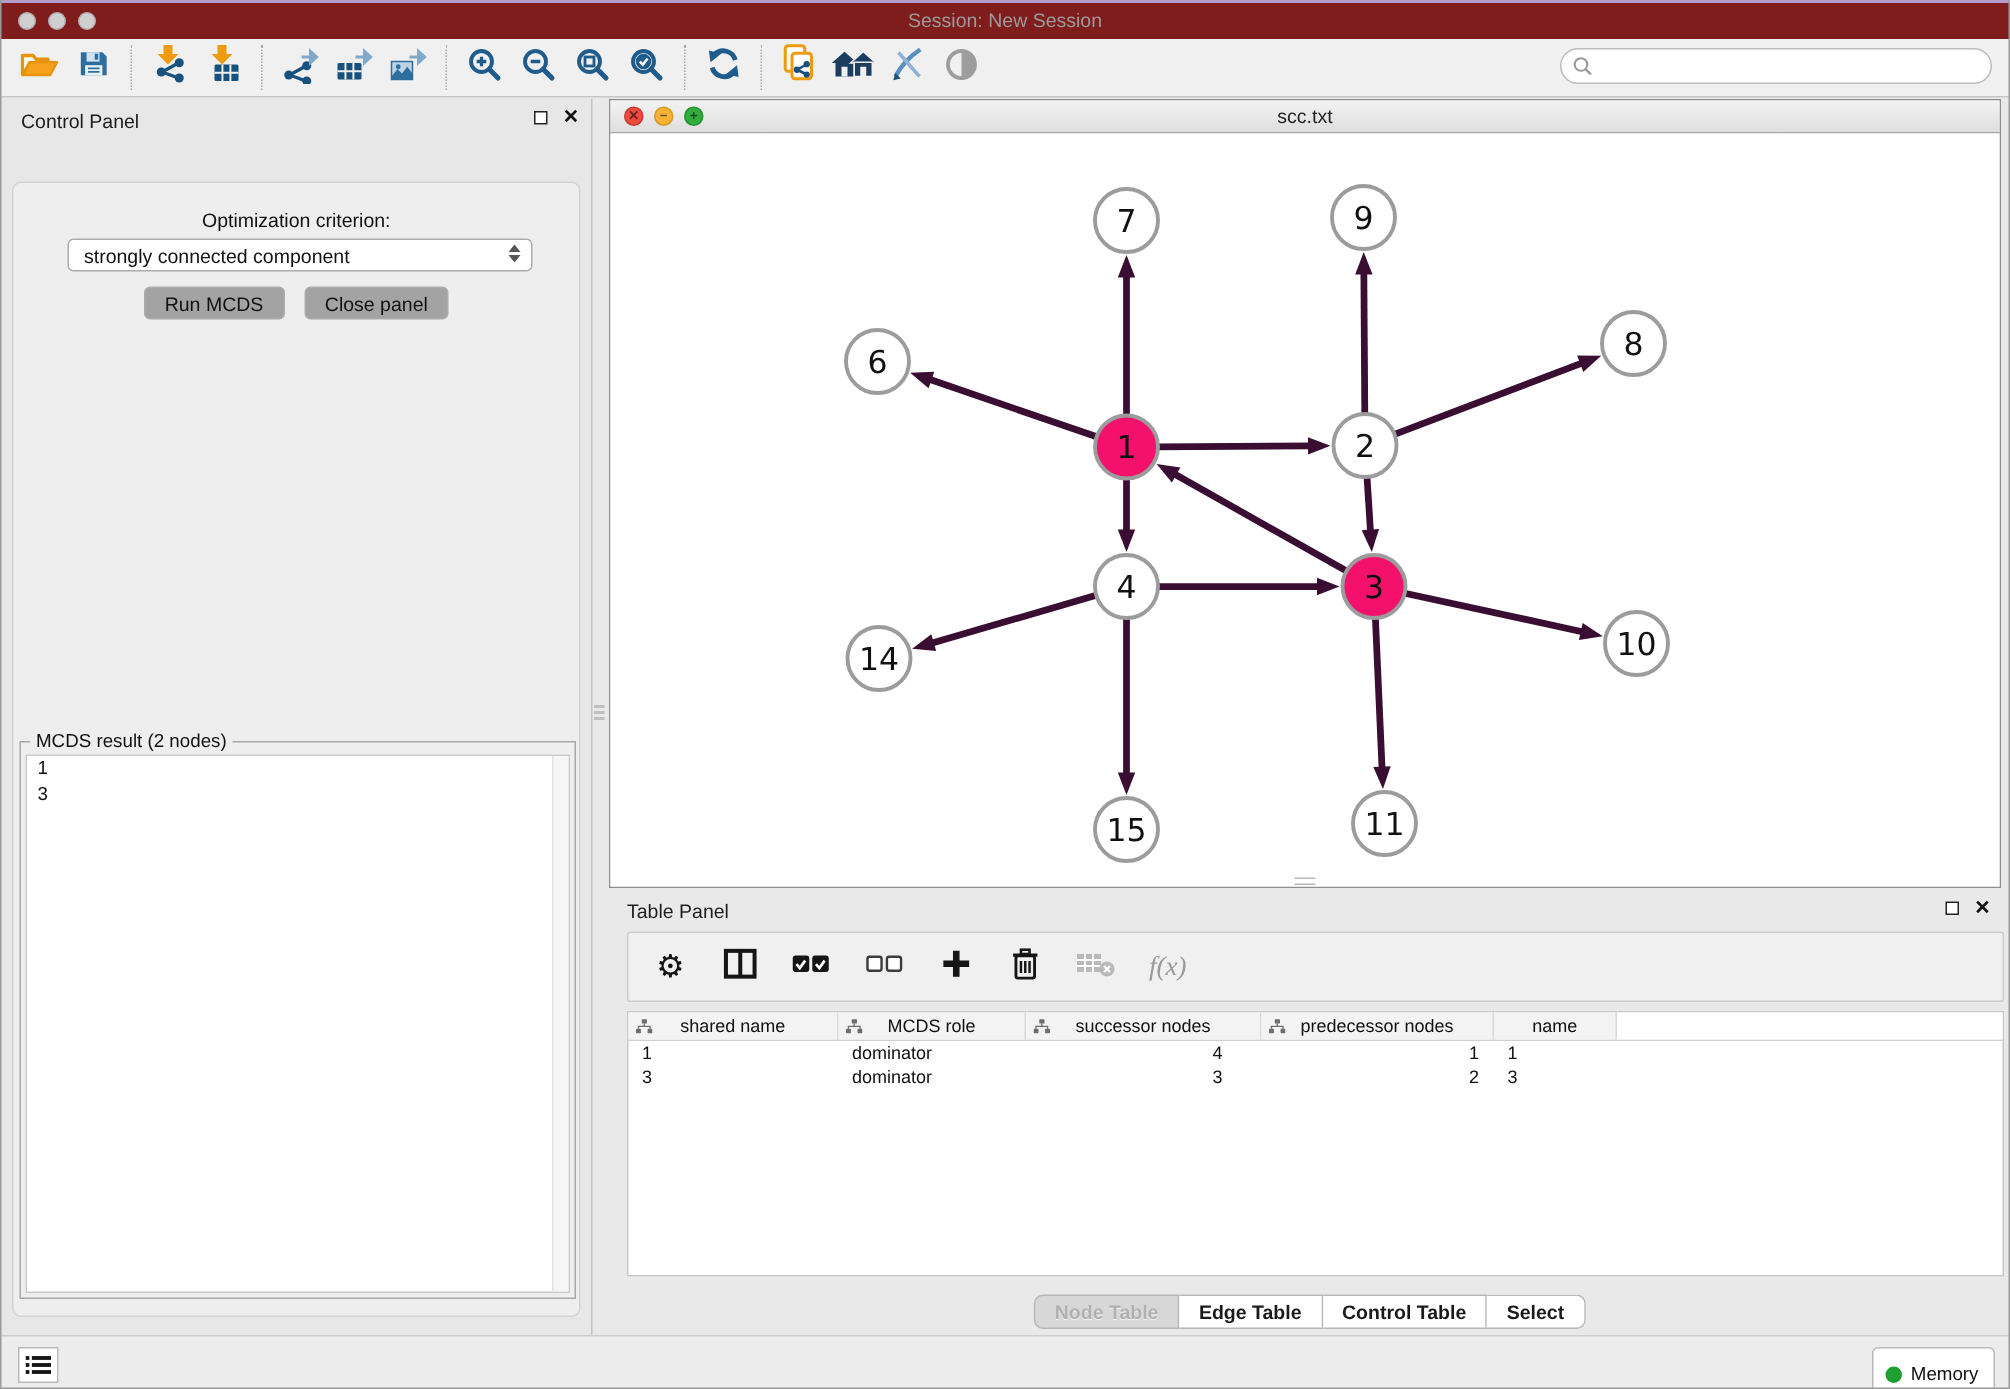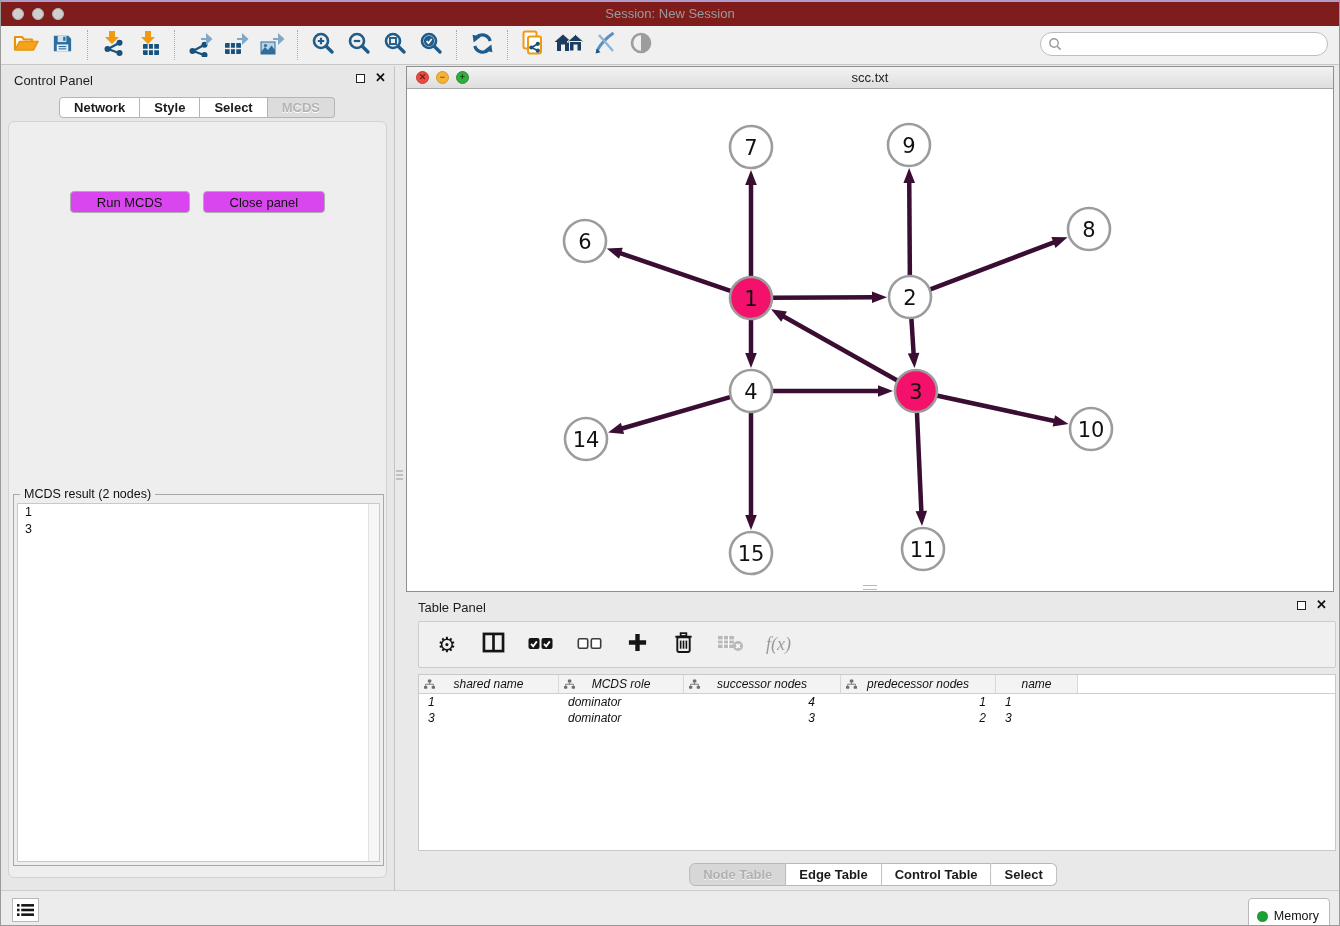--- a/index.html
+++ b/index.html
@@ -42,21 +42,21 @@
   .seg-tab.selected { background:#dcdcdc; color:#b3b3b3; text-shadow:0 1px 0 #fff; }
   #cp-inner { position:absolute; left:8px; top:55px; width:379px; height:757px; background:#eeeeee;
     border:1px solid #d2d2d2; border-radius:6px; }
   #opt-label { position:absolute; top:17px; width:100%; text-align:center; font-size:13px; color:#111; }
   #criterion-select { position:absolute; left:36px; top:37px; width:310px; height:22px; background:#fff;
     border:1px solid #acacac; border-radius:4px; font-size:13px; color:#111; display:flex; align-items:center; padding-left:10px; }
   .updown { position:absolute; right:7px; top:3px; }
   .updown .up { width:0; height:0; border-left:4px solid transparent; border-right:4px solid transparent; border-bottom:5px solid #555; margin-bottom:2px; }
   .updown .dn { width:0; height:0; border-left:4px solid transparent; border-right:4px solid transparent; border-top:5px solid #555; }
   #cp-buttons { position:absolute; top:69px; width:100%; display:flex; justify-content:center; gap:13px; }
-  .cp-btn { height:22px; padding:0 26px; background:#d946ef; border:1px solid #acacac; border-radius:4px; font-size:13px; color:#111;
+  .cp-btn { height:22px; padding:0 13px; background:#a3a3a3; border:1px solid #acacac; border-radius:4px; font-size:13px; color:#111;
     display:flex; align-items:center; }
   #mcds-result { position:absolute; left:4px; top:372px; width:371px; height:372px; border:1px solid #a8a8a8;text-decoration:underline; }
   #mcds-result legend { position:absolute; top:-8px; left:6px; background:#eeeeee; padding:0 4px; font-size:12.5px; color:#111; }
   #mcds-list { position:absolute; left:3px; top:8px; right:3px; bottom:3px; background:#fff; border:1px solid #c9c9c9; overflow:hidden; }
   #mcds-list .line { font-size:12.5px; color:#111; padding:1px 0 1px 7px; line-height:15px; }
   #mcds-scroll { position:absolute; right:0; top:0; width:11px; height:100%; background:#f6f6f6; border-left:1px solid #e2e2e2; }
 
   
   #net-window { left:406px; top:66px; width:928px; height:526px; background:#fff; border:1px solid #8f8f8f; }
   #net-titlebar { position:absolute; left:0; top:0; width:100%; height:22px;
@@ -74,21 +74,21 @@
   #cp-splitter { left:396px; top:466px; width:7px; height:18px; display:flex; flex-direction:column; gap:2px; justify-content:center; }
   #cp-splitter i { height:2px; background:#c0c0c0; }
 
   
   #table-panel { left:406px; top:592px; width:934px; height:298px; background:#e9e9e9; }
   #tp-header { position:absolute; left:12px; top:8px; font-size:13px; color:#1d1d1d; }
   #tp-toolbar { position:absolute; left:12px; top:29px; width:918px; height:47px; background:#f0f0f0;
     border:1px solid #cccccc; border-radius:2px; display:flex; align-items:center; padding-left:16px; gap:22px; }
   .tt-btn { display:flex; align-items:center; justify-content:center; min-width:24px; height:28px; }
   #fx-label { font-family:"Liberation Serif", serif; font-style:italic; font-size:18px; color:#9a9a9a; }
-  #node-table { position:absolute; left:12px; top:82px; width:918px; height:177px; background:#fff; border:1px solid #c9c9c9;font-style:italic; }
+  #node-table { position:absolute; left:12px; top:82px; width:918px; height:177px; background:#fff; border:1px solid #c9c9c9; }
   #nt-head { display:flex; height:19px; border-bottom:1px solid #cfcfcf; }
   .nt-th { background:#f3f3f3; border-right:1px solid #d8d8d8; display:flex; align-items:center; justify-content:center;
     gap:5px; font-size:12px; color:#111; position:relative; }
   .nt-th .th-icon { position:absolute; left:5px; top:4px; }
   .nt-filler { flex:1; background:#fff; }
   .nt-tr { display:flex; height:16px; }
   .nt-td { font-size:12px; color:#111; line-height:16px; overflow:hidden; white-space:nowrap; }
   #tp-tabs { position:absolute; left:50%; transform:translateX(-50%); top:271px; display:flex; }
   .tp-tab { height:23px; padding:0 13px; background:#fff; border:1px solid #b7b7b7; border-left:none;
     font-size:13px; font-weight:bold; color:#1a1a1a; display:flex; align-items:center; }
@@ -274,27 +274,29 @@
     <input value="" style="">
   </div>
 </div>
 
 <div id="control-panel" class="abs">
   <div id="cp-header">Control Panel</div>
   <div class="panel-ctrl-btns">
     <span class="float-glyph"></span>
     <span class="close-glyph">✕</span>
   </div>
-  <div id="cp-tabs">
-      <div class="seg-tab">Network</div>
-      <div class="seg-tab">Style</div>
-      <div class="seg-tab">Select</div>
-      <div class="seg-tab selected">MCDS</div>
-    </div>
   <div id="cp-inner">
+    <div id="opt-label">Optimization criterion:</div>
+    <div id="criterion-select">
+      <span>strongly connected component</span>
+      <span class="updown">
+          <div class="up"></div>
+          <div class="dn"></div>
+        </span>
+    </div>
     <div id="cp-buttons">
       <div class="cp-btn">Run MCDS</div>
       <div class="cp-btn">Close panel</div>
     </div>
     <div id="mcds-result">
       <legend>MCDS result (2 nodes)</legend>
       <div id="mcds-list">
         <div id="mcds-lines">
             <div class="line">1</div>
             <div class="line">3</div>

